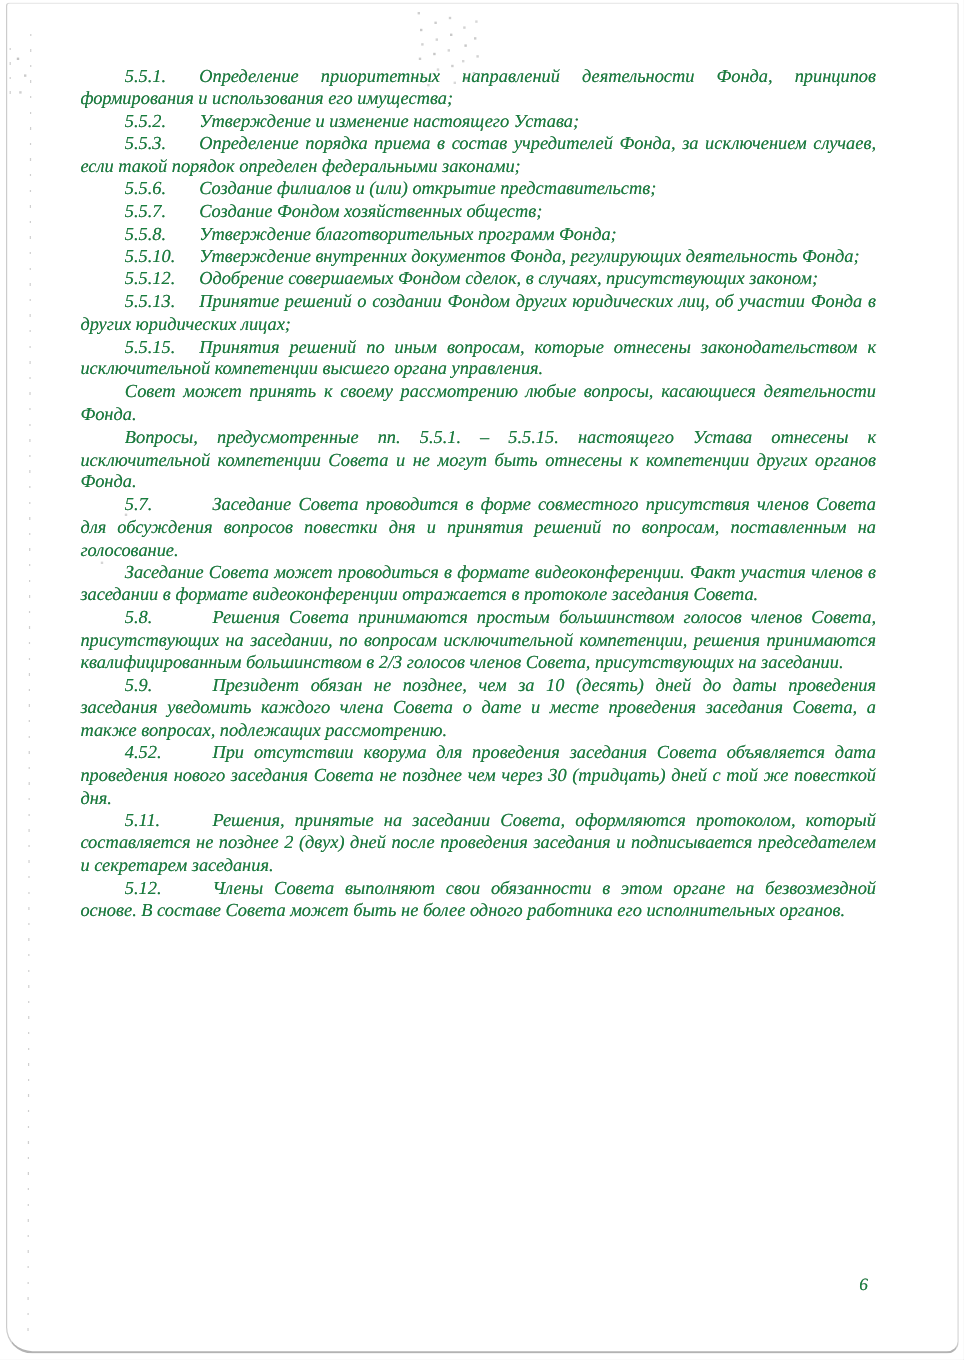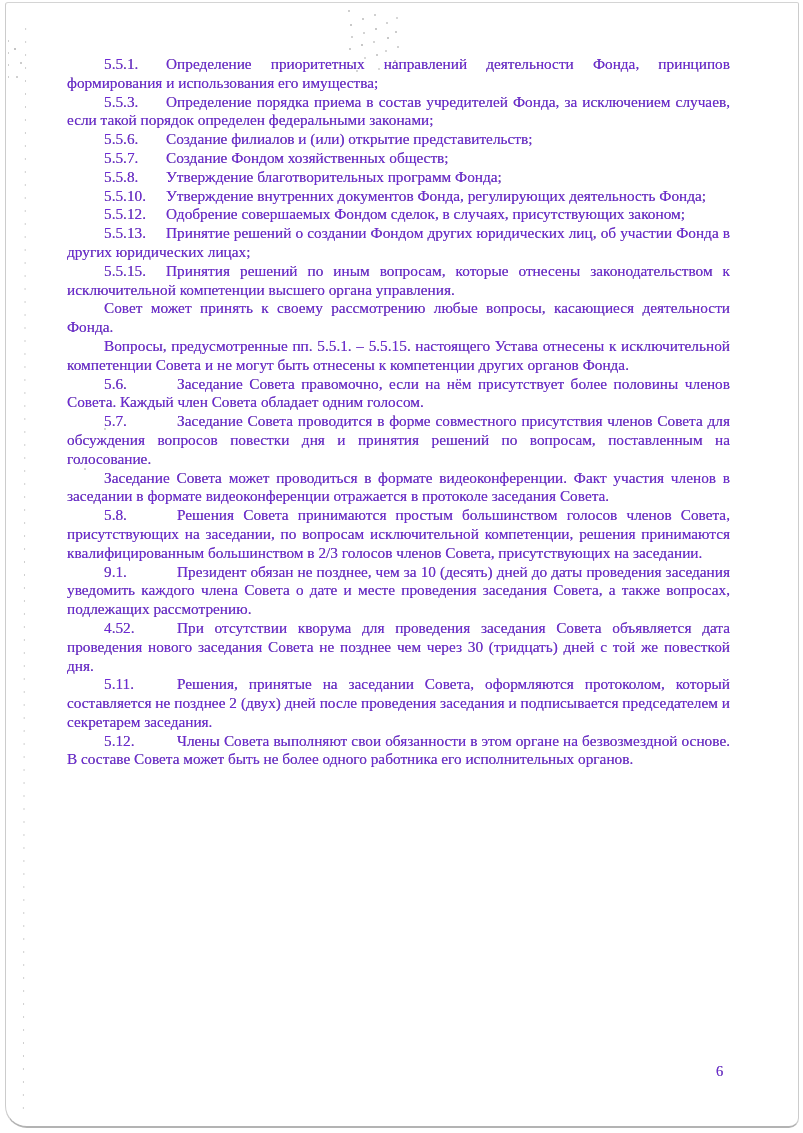--- a/index.html
+++ b/index.html
@@ -4,21 +4,22 @@
 <style>
   html, body { margin: 0; padding: 0; background: #ffffff; }
 
   .scan-page {
     position: relative;
     width: 803px;
     height: 1133px;
     background: #ffffff;
     overflow: hidden;
     font-family: "Liberation Serif", "DejaVu Serif", serif;
-    color: #6d28d9;
+    color: #15803d;
+    font-style: italic;
   }
 
   
   .page-edge {
     position: absolute;
     top: 2px; left: 5px; right: 4px; bottom: 5px;
     border: 1px solid #cccccc;
     border-top-color: #d4d4d4;
     border-bottom: 2px solid #b3b3b3;
     border-radius: 3px 2px 10px 22px;
@@ -98,20 +99,23 @@
   <div class="perforation"></div>
   <div class="perforation-short"></div>
   <div class="speckles"></div>
   <div class="stray-dots"></div>
 
   <div class="doc-text">
   <p class="para num-a">
     <span class="pnum">5.5.1.</span><span class="ptext">Определение приоритетных направлений деятельности Фонда, принципов формирования и использования его имущества;</span>
   </p>
 
+  <p class="para num-a">
+    <span class="pnum">5.5.2.</span><span class="ptext">Утверждение и изменение настоящего Устава;</span>
+  </p>
 
   <p class="para num-a">
     <span class="pnum">5.5.3.</span><span class="ptext">Определение порядка приема в состав учредителей Фонда, за исключением случаев, если такой порядок определен федеральными законами;</span>
   </p>
 
 
 
   <p class="para num-a">
     <span class="pnum">5.5.6.</span><span class="ptext">Создание филиалов и (или) открытие представительств;</span>
   </p>
@@ -144,38 +148,35 @@
   </p>
 
   <p class="para plain">
     <span class="ptext">Совет может принять к своему рассмотрению любые вопросы, касающиеся деятельности Фонда.</span>
   </p>
 
   <p class="para plain">
     <span class="ptext">Вопросы, предусмотренные пп. 5.5.1. – 5.5.15. настоящего Устава отнесены к исключительной компетенции Совета и не могут быть отнесены к компетенции других органов Фонда.</span>
   </p>
 
-  <p class="para num-b">
-    <span class="pnum">5.6.</span><span class="ptext">Заседание Совета правомочно, если на нём присутствует более половины членов Совета. Каждый член Совета обладает одним голосом.</span>
-  </p>
 
   <p class="para num-b">
     <span class="pnum">5.7.</span><span class="ptext">Заседание Совета проводится в форме совместного присутствия членов Совета для обсуждения вопросов повестки дня и принятия решений по вопросам, поставленным на голосование.</span>
   </p>
 
   <p class="para plain">
     <span class="ptext">Заседание Совета может проводиться в формате видеоконференции. Факт участия членов в заседании в формате видеоконференции отражается в протоколе заседания Совета.</span>
   </p>
 
   <p class="para num-b">
     <span class="pnum">5.8.</span><span class="ptext">Решения Совета принимаются простым большинством голосов членов Совета, присутствующих на заседании, по вопросам исключительной компетенции, решения принимаются квалифицированным большинством в 2/3 голосов членов Совета, присутствующих на заседании.</span>
   </p>
 
   <p class="para num-b">
-    <span class="pnum">9.1.</span><span class="ptext">Президент обязан не позднее, чем за 10 (десять) дней до даты проведения заседания уведомить каждого члена Совета о дате и месте проведения заседания Совета, а также вопросах, подлежащих рассмотрению.</span>
+    <span class="pnum">5.9.</span><span class="ptext">Президент обязан не позднее, чем за 10 (десять) дней до даты проведения заседания уведомить каждого члена Совета о дате и месте проведения заседания Совета, а также вопросах, подлежащих рассмотрению.</span>
   </p>
 
   <p class="para num-b">
     <span class="pnum">4.52.</span><span class="ptext">При отсутствии кворума для проведения заседания Совета объявляется дата проведения нового заседания Совета не позднее чем через 30 (тридцать) дней с той же повесткой дня.</span>
   </p>
 
   <p class="para num-b">
     <span class="pnum">5.11.</span><span class="ptext">Решения, принятые на заседании Совета, оформляются протоколом, который составляется не позднее 2 (двух) дней после проведения заседания и подписывается председателем и секретарем заседания.</span>
   </p>
 

